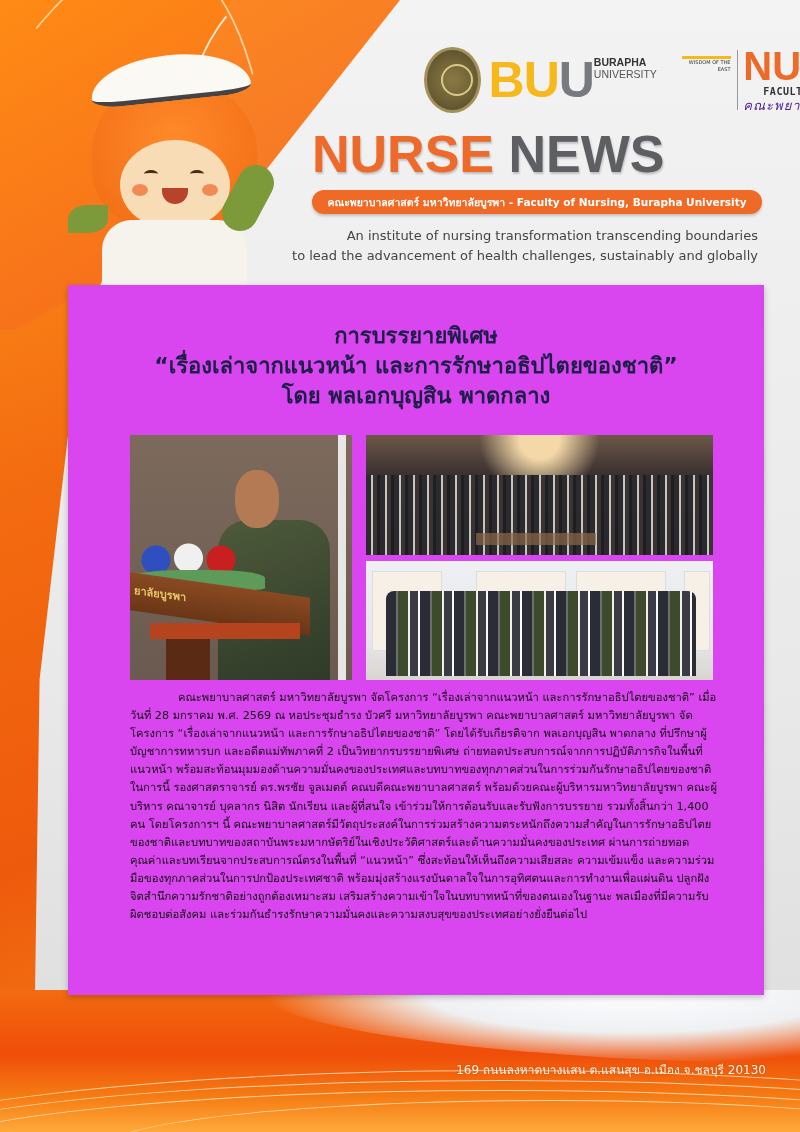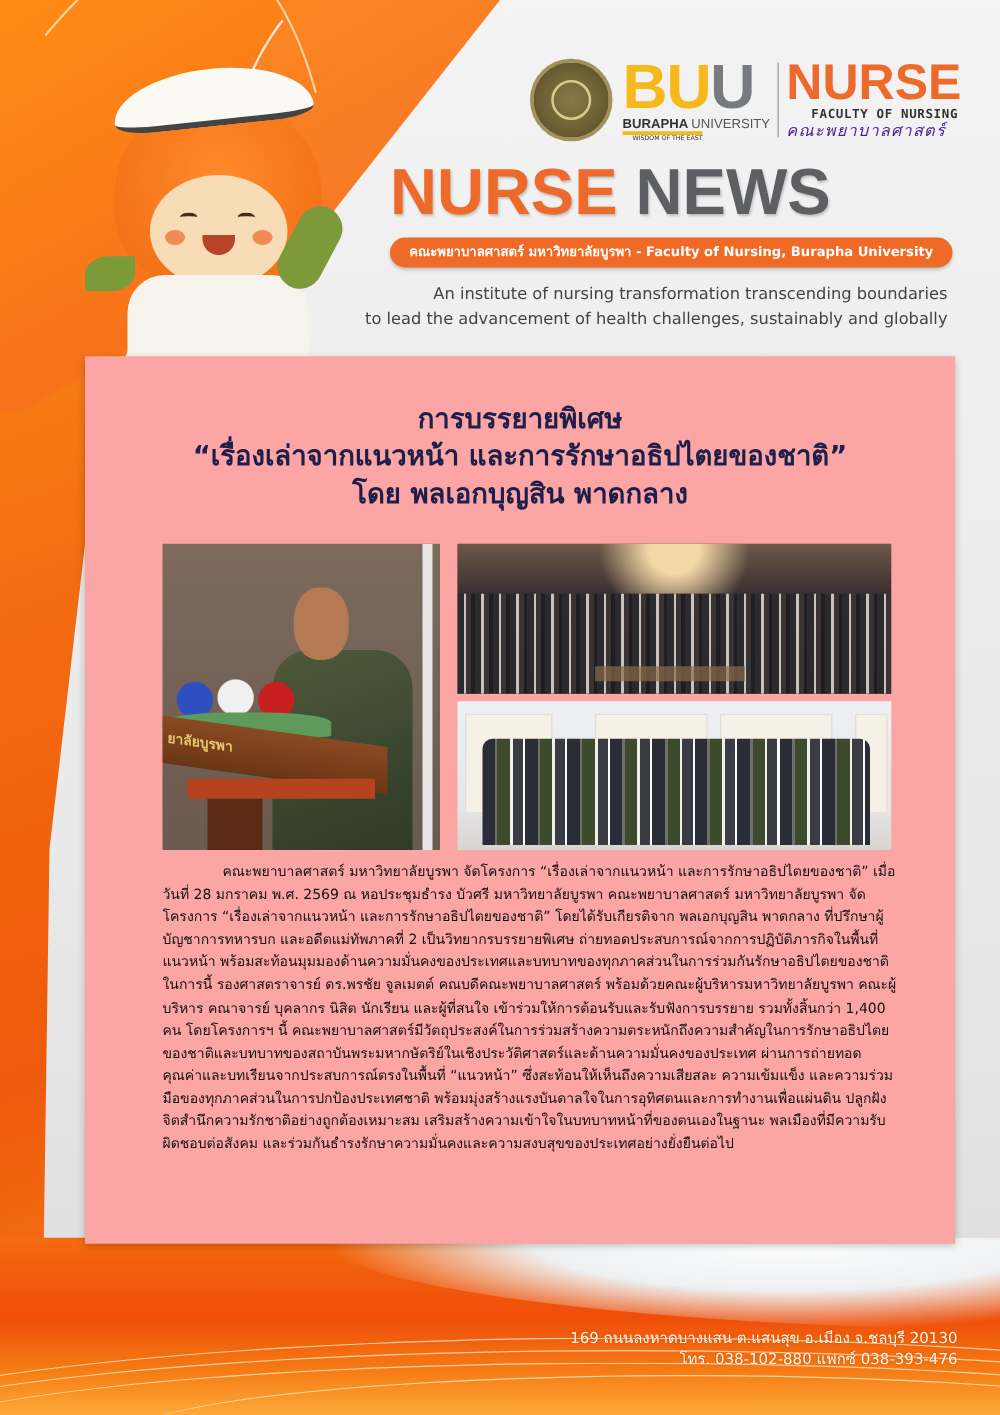--- a/index.html
+++ b/index.html
@@ -77,21 +77,21 @@
   .logo-row { position: absolute; left: 424px; top: 44px; height: 72px; display: flex; align-items: center; }
   .seal {
     width: 66px; height: 66px; border-radius: 50%;
     background: radial-gradient(circle, #8a7a45 0%, #6b5e34 60%, #4e4425 100%);
     border: 3px solid #a3915a; position: relative;
   }
   .seal-inner {
     position: absolute; left: 14px; top: 14px; width: 32px; height: 32px; border-radius: 50%;
     border: 2px solid #d9c98a;
   }
-  .buu-block { margin-left: 8px; display: flex; flex-direction: column; }
+  .buu-block { margin-left: 8px; display: flex; flex-direction: row; }
   .buu-letters { font-family: "Liberation Sans", sans-serif; font-weight: 700; font-size: 50px; line-height: 48px; letter-spacing: -1px; }
   .buu-b { color: #f6b81b; }
   .buu-u1 { color: #f6b81b; }
   .buu-u2 { color: #777a7e; }
   .buu-name { font-family: "Liberation Sans", sans-serif; font-size: 10.5px; color: #333; font-weight: 700; line-height: 12px; }
   .buu-name span.light { font-weight: 400; color: #555; }
   .buu-tag { font-size: 5px; color: #333; text-align: right; line-height: 7px; border-top: 3px solid #f6b81b; width: 64px; }
   .logo-divider { width: 1px; height: 60px; background: #999; margin: 0 6px; }
   .nurse-block { display: flex; flex-direction: column; }
   .nurse-word { font-family: "Liberation Sans", sans-serif; font-weight: 700; font-size: 40px; color: #ee6a2a; line-height: 40px; letter-spacing: 0px; }
@@ -109,21 +109,21 @@
     box-shadow: 0 2px 3px rgba(0,0,0,.2); white-space: nowrap;
   }
   .tagline {
     position: absolute; right: 42px; top: 226px; width: 520px; text-align: right;
     font-size: 13px; color: #444; line-height: 20px;
   }
 
   
   .card {
     position: absolute; left: 68px; top: 285px; width: 696px; height: 710px;
-    background: #fca5a5; box-shadow: 0 2px 6px rgba(0,0,0,.25);
+    background: #d946ef; box-shadow: 0 2px 6px rgba(0,0,0,.25);
   }
   .card-title {
     position: absolute; left: 0; top: 36px; width: 696px; text-align: center;
     color: #1d1f4a; font-weight: 700; font-size: 22px; line-height: 30px;
   }
 
   .photo { position: absolute; overflow: hidden; }
   .photo-main { left: 62px; top: 150px; width: 222px; height: 245px; background: linear-gradient(180deg, #7d6a5d 0%, #6a5a4f 100%); }
   .photo-hall { left: 298px; top: 150px; width: 347px; height: 120px; background: linear-gradient(180deg, #5b4a3a 0%, #3a3030 35%, #2a2628 100%); }
   .photo-group { left: 298px; top: 276px; width: 347px; height: 119px; background: linear-gradient(180deg, #eef0f3 0%, #e6e6e8 70%, #d8d4d0 100%); }
@@ -256,14 +256,13 @@
     <div class="grp-people"></div>
   </div>
 
   <div class="article">
     <p>คณะพยาบาลศาสตร์ มหาวิทยาลัยบูรพา จัดโครงการ “เรื่องเล่าจากแนวหน้า และการรักษาอธิปไตยของชาติ” เมื่อวันที่ 28 มกราคม พ.ศ. 2569 ณ หอประชุมธำรง บัวศรี มหาวิทยาลัยบูรพา คณะพยาบาลศาสตร์ มหาวิทยาลัยบูรพา จัดโครงการ “เรื่องเล่าจากแนวหน้า และการรักษาอธิปไตยของชาติ” โดยได้รับเกียรติจาก พลเอกบุญสิน พาดกลาง ที่ปรึกษาผู้บัญชาการทหารบก และอดีตแม่ทัพภาคที่ 2 เป็นวิทยากรบรรยายพิเศษ ถ่ายทอดประสบการณ์จากการปฏิบัติภารกิจในพื้นที่แนวหน้า พร้อมสะท้อนมุมมองด้านความมั่นคงของประเทศและบทบาทของทุกภาคส่วนในการร่วมกันรักษาอธิปไตยของชาติ ในการนี้ รองศาสตราจารย์ ดร.พรชัย จูลเมตต์ คณบดีคณะพยาบาลศาสตร์ พร้อมด้วยคณะผู้บริหารมหาวิทยาลัยบูรพา คณะผู้บริหาร คณาจารย์ บุคลากร นิสิต นักเรียน และผู้ที่สนใจ เข้าร่วมให้การต้อนรับและรับฟังการบรรยาย รวมทั้งสิ้นกว่า 1,400 คน โดยโครงการฯ นี้ คณะพยาบาลศาสตร์มีวัตถุประสงค์ในการร่วมสร้างความตระหนักถึงความสำคัญในการรักษาอธิปไตยของชาติและบทบาทของสถาบันพระมหากษัตริย์ในเชิงประวัติศาสตร์และด้านความมั่นคงของประเทศ ผ่านการถ่ายทอดคุณค่าและบทเรียนจากประสบการณ์ตรงในพื้นที่ “แนวหน้า” ซึ่งสะท้อนให้เห็นถึงความเสียสละ ความเข้มแข็ง และความร่วมมือของทุกภาคส่วนในการปกป้องประเทศชาติ พร้อมมุ่งสร้างแรงบันดาลใจในการอุทิศตนและการทำงานเพื่อแผ่นดิน ปลูกฝังจิตสำนึกความรักชาติอย่างถูกต้องเหมาะสม เสริมสร้างความเข้าใจในบทบาทหน้าที่ของตนเองในฐานะ พลเมืองที่มีความรับผิดชอบต่อสังคม และร่วมกันธำรงรักษาความมั่นคงและความสงบสุขของประเทศอย่างยั่งยืนต่อไป</p>
   </div>
 </div>
 
 <div class="footer">
   <div>169 ถนนลงหาดบางแสน ต.แสนสุข อ.เมือง จ.ชลบุรี 20130</div>
-  <div>โทร. 038-102-880 แฟกซ์ 038-393-476</div>
 </div>
 
 </body></html>

